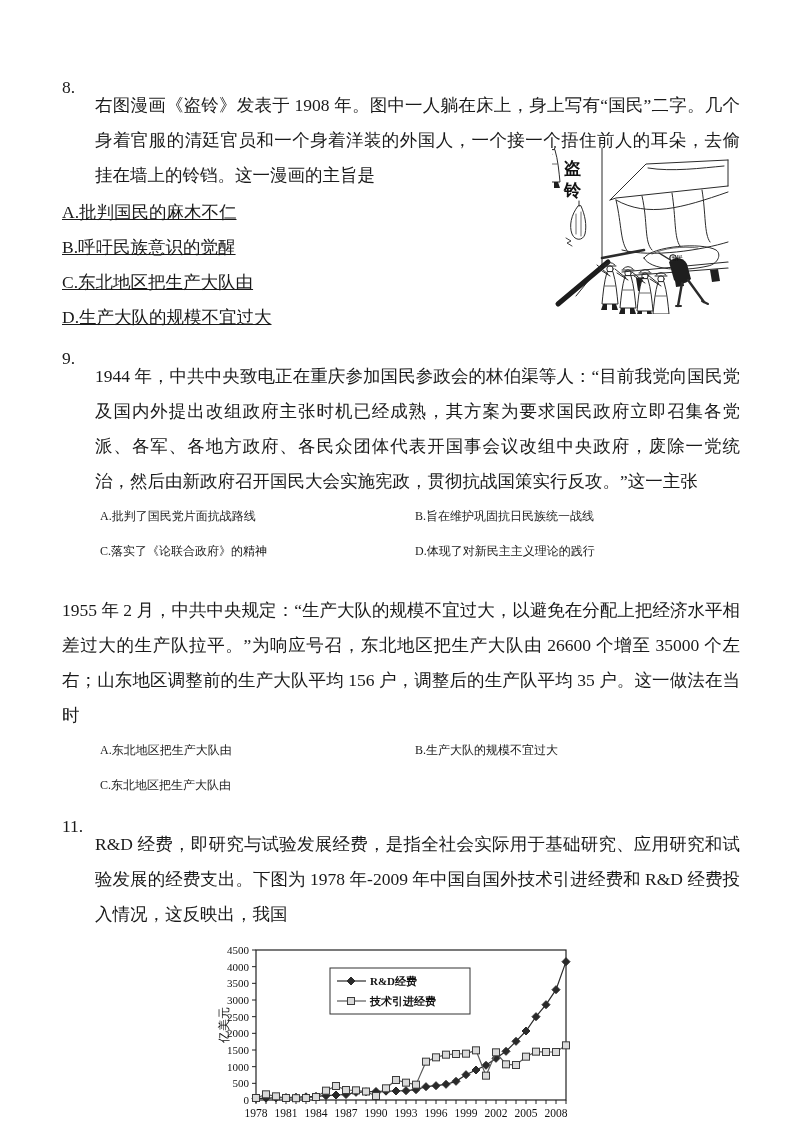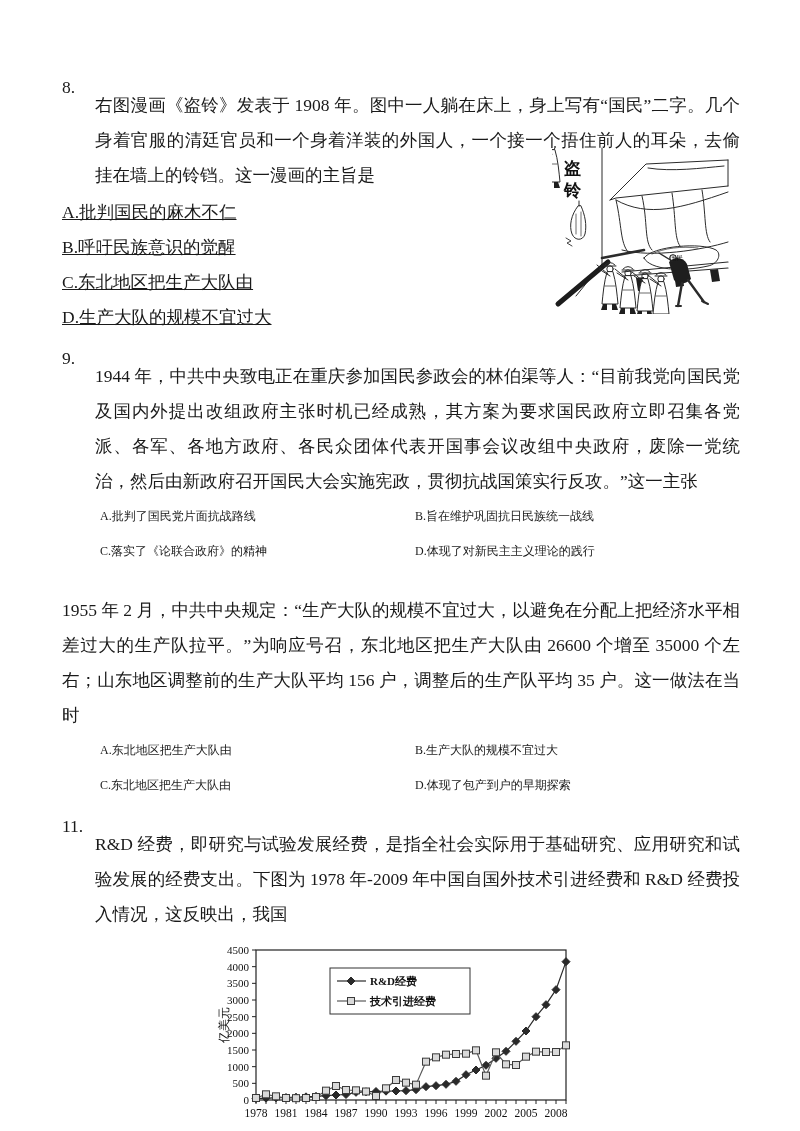--- a/index.html
+++ b/index.html
@@ -47,21 +47,20 @@
       <div>D.体现了对新民主主义理论的践行</div>
     </div>
 
     <div class="q mt6">
       <div class="qtext">1955 年 2 月，中共中央规定：“生产大队的规模不宜过大，以避免在分配上把经济水平相差过大的生产队拉平。”为响应号召，东北地区把生产大队由 26600 个增至 35000 个左右；山东地区调整前的生产大队平均 156 户，调整后的生产队平均 35 户。这一做法在当时</div>
     </div>
     <div class="opts2">
       <div>A.东北地区把生产大队由</div>
       <div>B.生产大队的规模不宜过大</div>
       <div>C.东北地区把生产大队由</div>
-      <div>D.体现了包产到户的早期探索</div>
     </div>
 
     <div class="q mt6">
       <span class="qnum">11.</span>
       <div class="qtext">R&amp;D 经费，即研究与试验发展经费，是指全社会实际用于基础研究、应用研究和试验发展的经费支出。下图为 1978 年-2009 年中国自国外技术引进经费和 R&amp;D 经费投入情况，这反映出，我国</div>
     </div>
 
     <div class="chart-wrap">
       <svg id="chart-svg" viewBox="0 0 400 200">
           <g>

